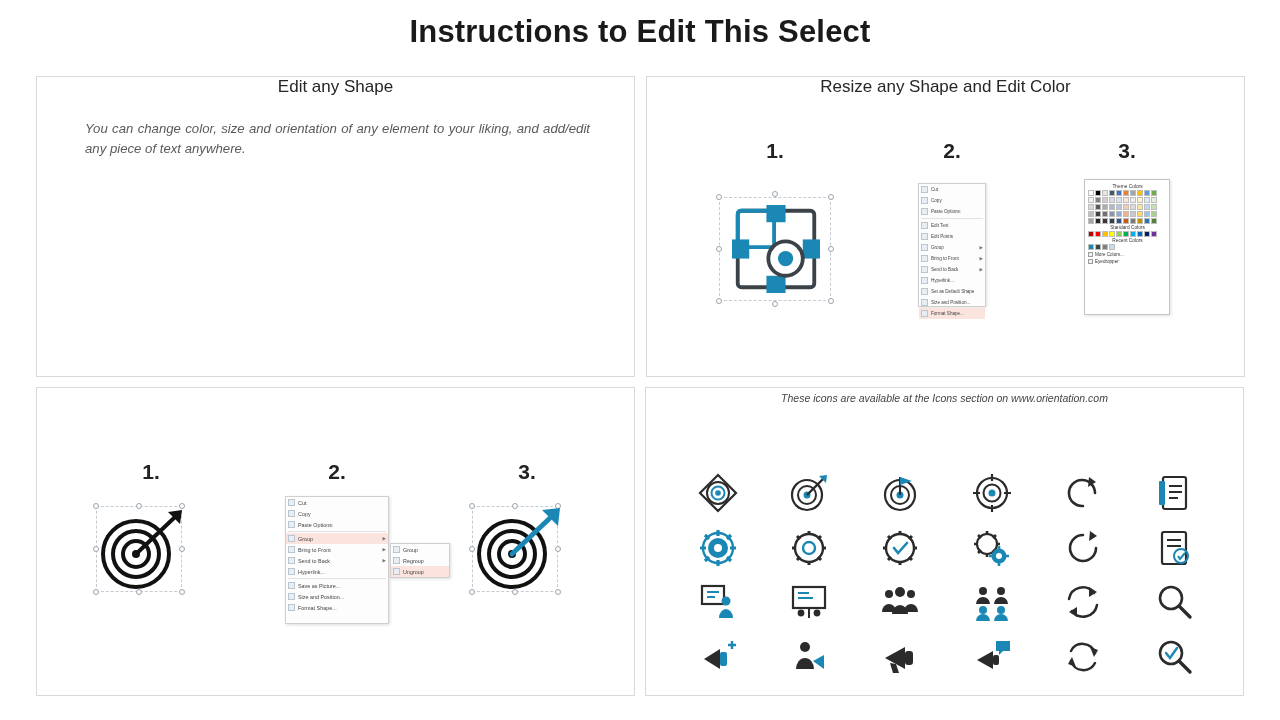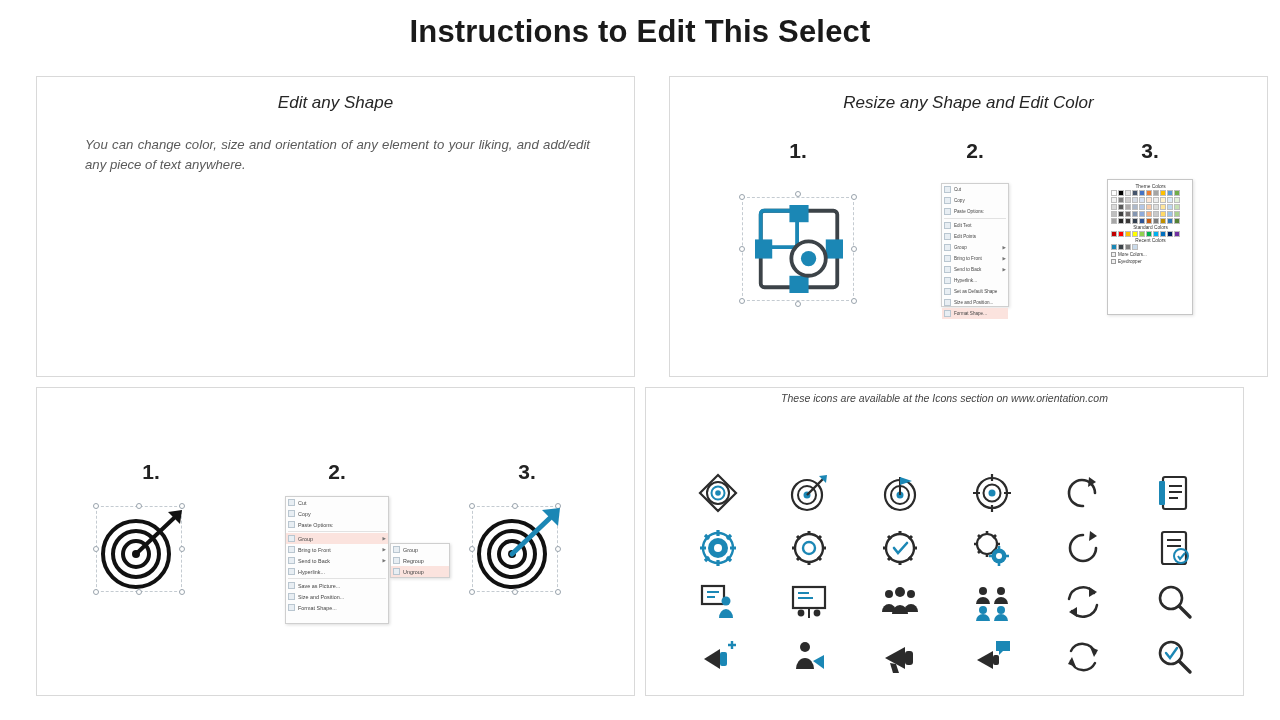--- a/index.html
+++ b/index.html
@@ -24,30 +24,28 @@
     font-weight: bold;
     color: #1a1a1a;
     letter-spacing: 0.2px;
   }
   .quad {
     position: absolute;
     border: 1px solid #d9d9d9;
     background: #ffffff;
   }
   #q-tl { left: 36px;  top: 76px;  width: 599px; height: 301px; }
-  #q-tr { left: 669px; top: 76px;  width: 599px; height: 301px; }
+  #q-tr { left: 646px; top: 76px;  width: 599px; height: 301px; }
   #q-bl { left: 36px;  top: 387px; width: 599px; height: 309px; }
   #q-br { left: 645px; top: 387px; width: 599px; height: 309px; }
 
   .quad-title {
     text-align: center;
     font-size: 17px;
     color: #262626;
-    margin-top: 16px;
-    font-style: italic;
   }
   .quad-sub {
     text-align: center;
     font-size: 10.5px;
     font-style: italic;
     color: #444444;
     margin-top: 4px;
   }
   .para {
     font-size: 13.2px;

